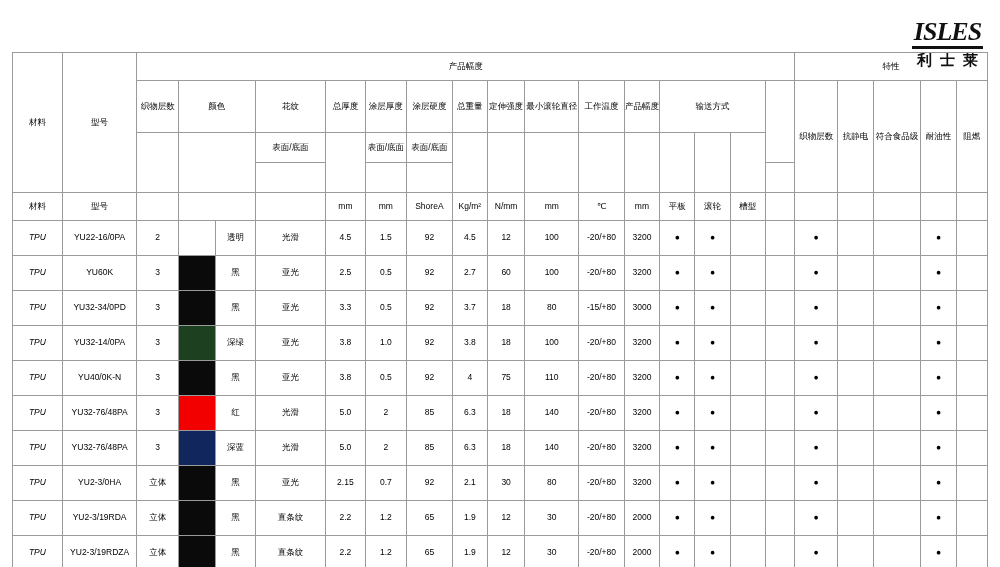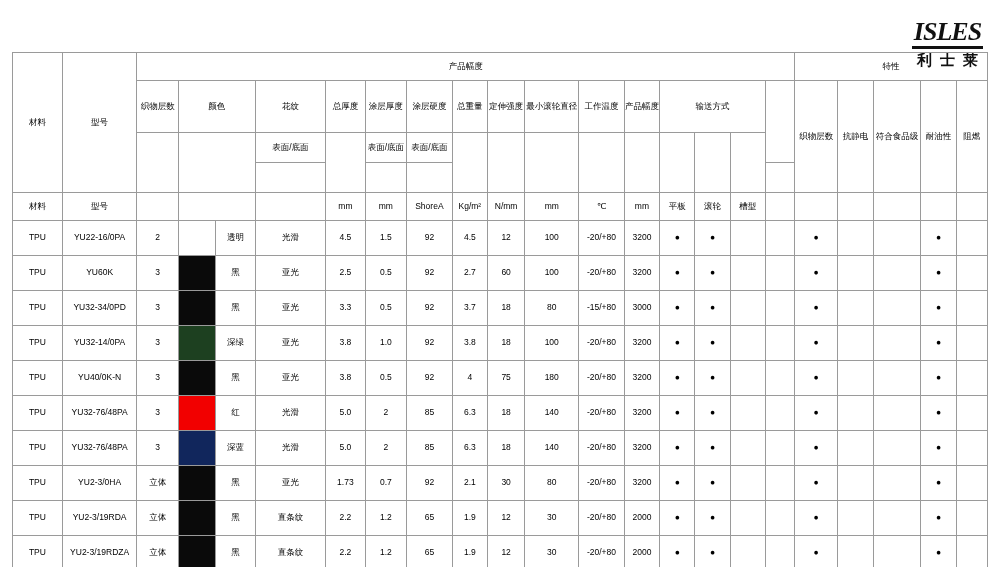--- a/index.html
+++ b/index.html
@@ -59,21 +59,21 @@
   }
   .h-group{height:28px;font-size:9px;}
   .h-name{height:52px;font-size:8.5px;}
   .h-sub{height:30px;font-size:8px;}
   .h-unit{height:28px;font-size:8.5px;}
   .row-data td{height:34px;}
   .dot{font-size:10px;line-height:1;}
   .swatch{padding:0;}
   .swatch div{width:100%;height:34px;}
   .blank{}
-  .mat{font-size:8.5px;}
+  .mat{font-size:8.5px;font-style:italic;}
   .model{font-size:8.5px;}
 </style>
 </head>
 <body>
 
 <div class="page">
 
   <div class="logo">
     <div class="logo-word">ISLES</div>
     <div class="logo-cn">利士莱</div>
@@ -300,21 +300,21 @@
           <td class="swatch">
             <div style="background: rgb(10, 10, 10);"></div>
           </td>
           <td>黑</td>
           <td>亚光</td>
           <td>3.8</td>
           <td>0.5</td>
           <td>92</td>
           <td>4</td>
           <td>75</td>
-          <td>180</td>
+          <td>110</td>
           <td>-20/+80</td>
           <td>3200</td>
           <td class="dot">●</td>
           <td class="dot">●</td>
           <td class="dot"></td>
           <td></td>
           <td class="dot">●</td>
           <td class="dot"></td>
           <td class="dot"></td>
           <td class="dot">●</td>
@@ -376,21 +376,21 @@
         </tr>
         <tr class="row-data">
           <td class="mat">TPU</td>
           <td class="model">YU2-3/0HA</td>
           <td>立体</td>
           <td class="swatch">
             <div style="background: rgb(10, 10, 10);"></div>
           </td>
           <td>黑</td>
           <td>亚光</td>
-          <td>1.73</td>
+          <td>2.15</td>
           <td>0.7</td>
           <td>92</td>
           <td>2.1</td>
           <td>30</td>
           <td>80</td>
           <td>-20/+80</td>
           <td>3200</td>
           <td class="dot">●</td>
           <td class="dot">●</td>
           <td class="dot"></td>

